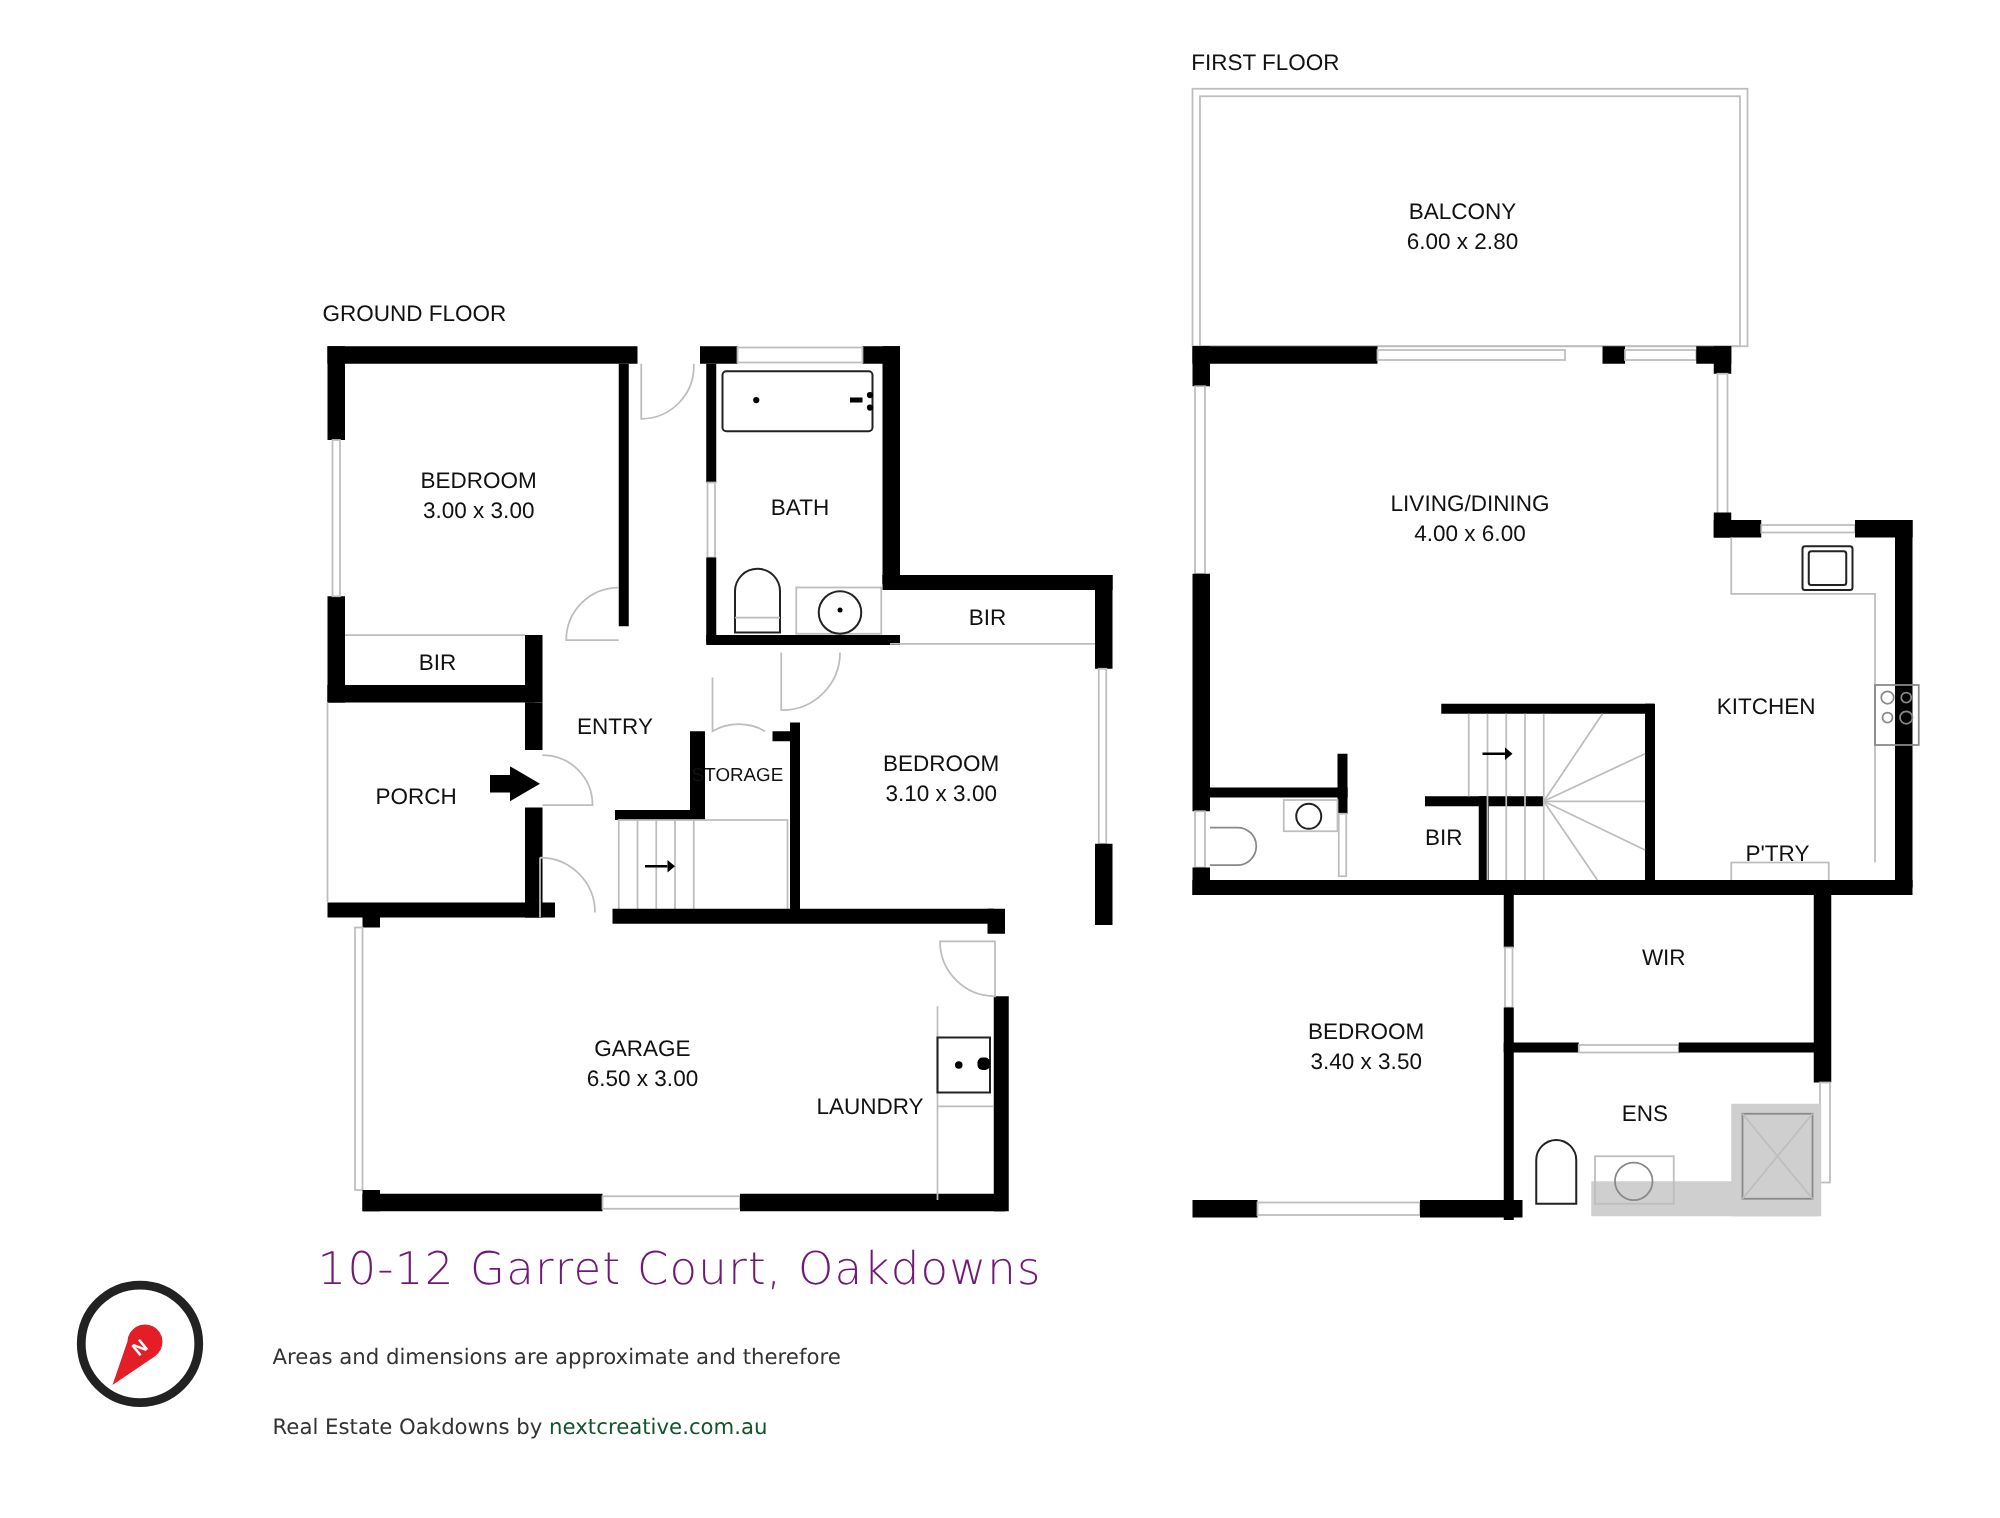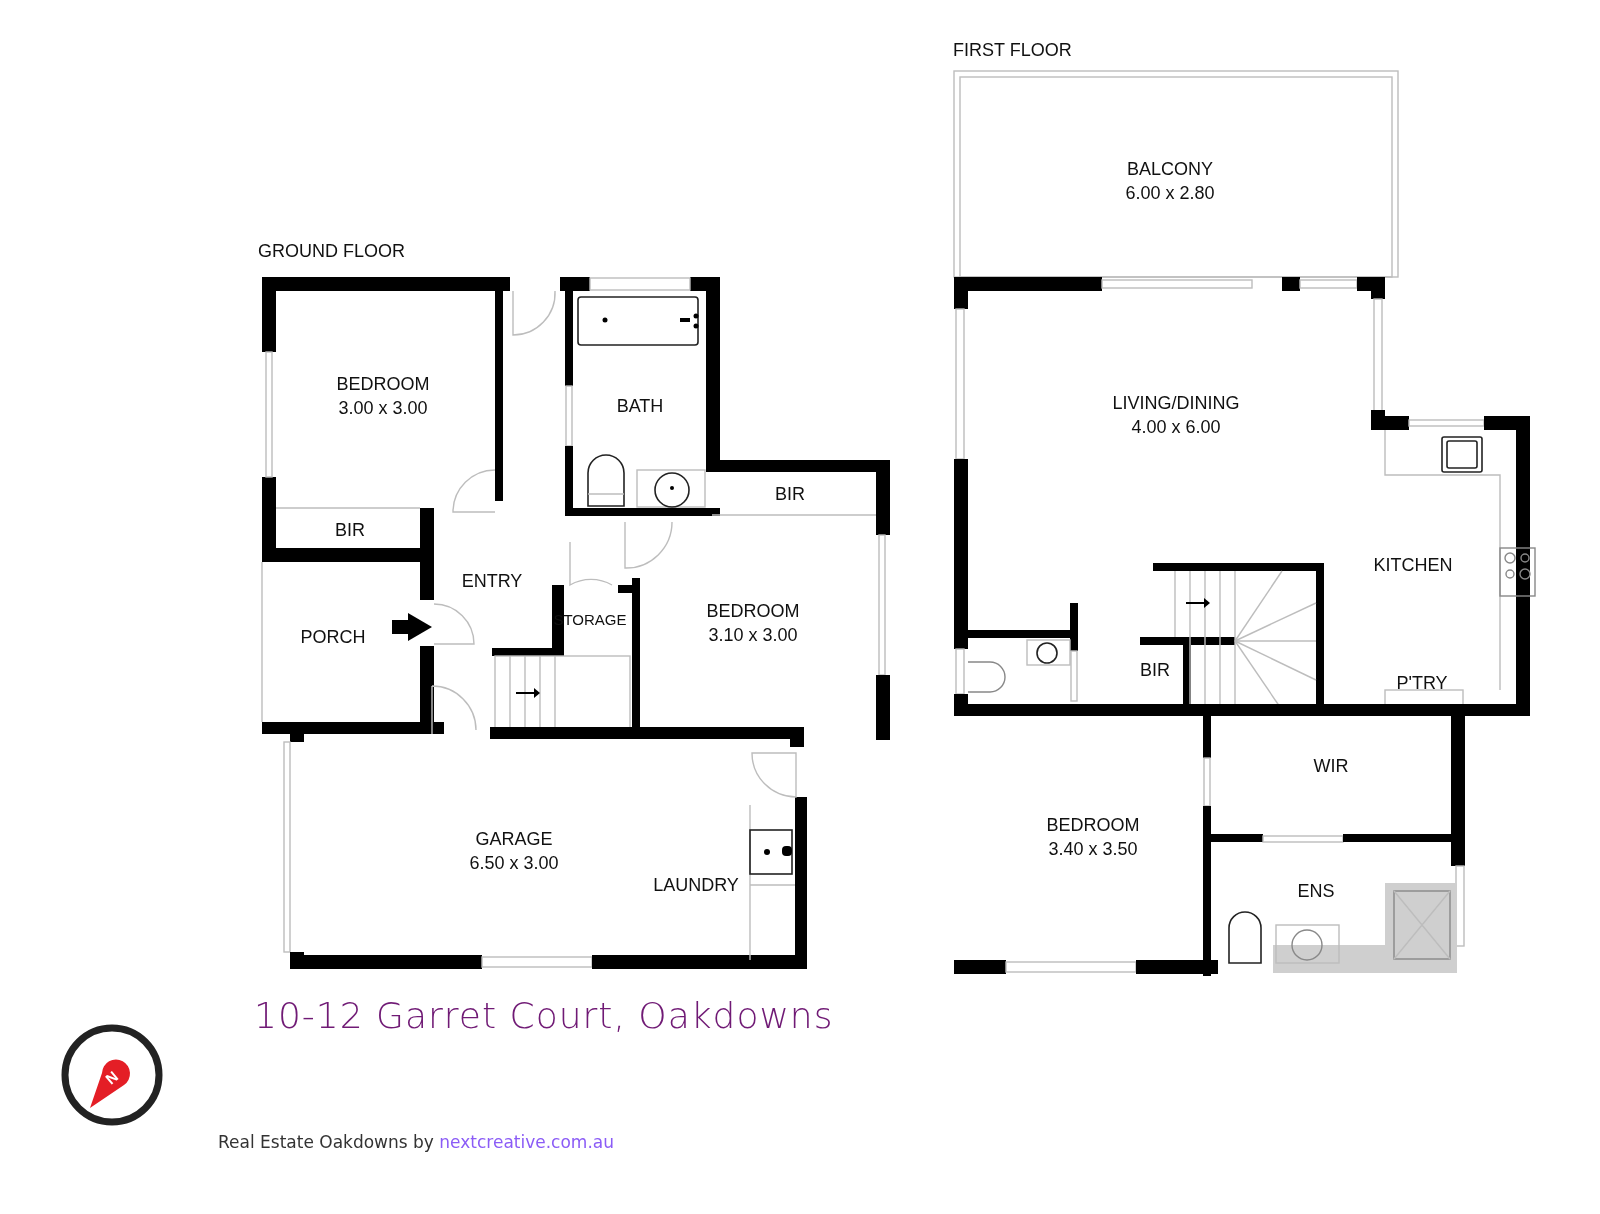--- a/index.html
+++ b/index.html
@@ -12,21 +12,21 @@
   .wall { fill: #000; }
   .thin { fill: none; stroke: #bdbdbd; stroke-width: 1.4; }
   .fix { fill: none; stroke: #222; stroke-width: 1.6; }
   .fixg { fill: none; stroke: #888; stroke-width: 1.4; }
   .address { position: absolute; left: 218px; top: 995px; font-size: 36px; letter-spacing: 1px;
              font-family: "DejaVu Sans", sans-serif; font-weight: 300; color: #701a75; margin-left: 36px; }
   .disclaimer { position: absolute; left: 218px; top: 1075px; font-size: 17px; line-height: 22px;
                 font-family: "DejaVu Sans", sans-serif; color: #333; }
   .credit { position: absolute; left: 218px; top: 1132px; font-size: 17px;
             font-family: "DejaVu Sans", sans-serif; color: #333; }
-  .credit b { font-weight: normal; color: #8b5cf6; }
+  .credit b { font-weight: normal; color: #14532d; }
   .logo { position: absolute; left: 60px; top: 1023px; width: 104px; height: 104px; }
 </style>
 </head>
 <body>
 
 <svg id="plan" viewBox="0 0 1600 1000" xmlns="http://www.w3.org/2000/svg">
 
   <g>
     <text class="floor-title" x="258" y="257">GROUND FLOOR</text>
 
@@ -230,14 +230,15 @@
 </svg>
 
 <svg class="logo" viewBox="0 0 104 104" xmlns="http://www.w3.org/2000/svg">
   <circle cx="52" cy="52" r="47" fill="none" stroke="#222" stroke-width="7"></circle>
   <path d="M30 85 L42 50 A14 14 0 1 1 64 62 Z" fill="#e41e26"></path>
   <text x="52" y="60" font-size="15" font-weight="bold" fill="#fff" text-anchor="middle" transform="rotate(-40 52 55)" font-family="Liberation Sans, sans-serif">N</text>
 </svg>
 
 <div class="address">10-12 Garret Court, Oakdowns</div>
 <div class="disclaimer">
+  <div>Areas and dimensions are approximate and therefore</div>
 </div>
 <div class="credit"><span>Real Estate Oakdowns by </span><b>nextcreative.com.au</b></div>
 
 </body></html>

